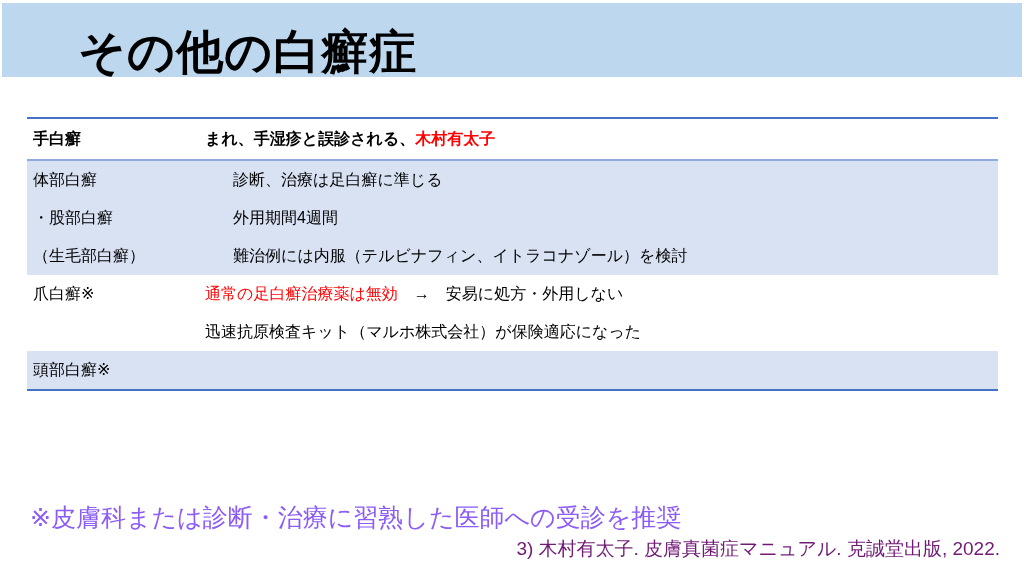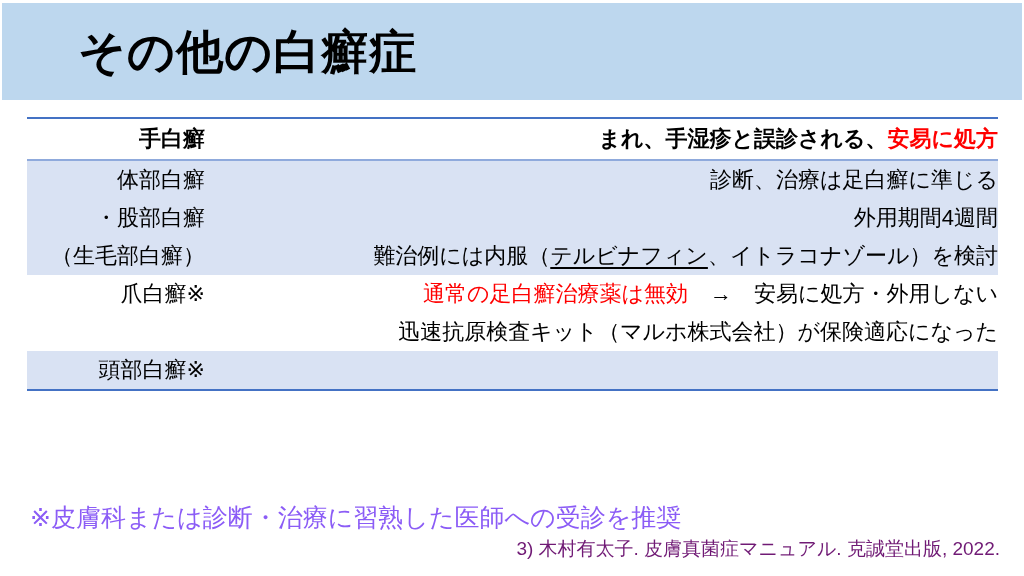--- a/index.html
+++ b/index.html
@@ -19,21 +19,21 @@
     height: 576px;
     background: #ffffff;
     overflow: hidden;
   }
 
   .title-band {
     position: absolute;
     left: 2px;
     top: 3px;
     width: 1020px;
-    height: 97px;
+    height: 74px;
     background: var(--title-band-bg);
   }
   .title-band h1 {
     padding: 20px 0 0 76px;
     font-size: 47px;
     line-height: 58px;
     font-weight: 800;
     color: #000000;
     letter-spacing: 1px;
   }
@@ -50,30 +50,29 @@
   .row { display: flex; }
   .row.banded { background: var(--banded-row-bg); gap: 28px; }
   .row.header { border-bottom: 2px solid var(--header-separator); font-weight: bold; }
   .label-cell {
     width: 178px;
     flex-shrink: 0;
     padding-left: 6px;
   }
   .content-cell { flex: 1; }
   .line {
-    font-size: 22px;
+    font-size: 16px;
     line-height: 38px;
     white-space: nowrap;
-    text-align: right;
   }
   .row.header .line { line-height: 40px; }
 
   .seg-red { color: var(--highlight-red); }
   .seg-bold { font-weight: normal; }
-  .seg-underline { text-decoration: underline; text-underline-offset: 4px; }
+  .seg-underline { text-underline-offset: 4px; }
 
   .footnote {
     position: absolute;
     left: 30px;
     top: 501px;
     font-size: 25px;
     line-height: 32px;
     color: #8b5cf6;
   }
   .citation {
@@ -92,21 +91,21 @@
   <header class="title-band">
     <h1>その他の白癬症</h1>
   </header>
 
   <div class="tinea-table" id="tinea-table">
       <div class="row header">
         <div class="label-cell">
           <div class="line">手白癬</div>
         </div>
         <div class="content-cell">
-          <div class="line"><span>まれ、手湿疹と誤診される、</span><span class="seg-red">安易に処方</span></div>
+          <div class="line"><span>まれ、手湿疹と誤診される、</span><span class="seg-red">木村有太子</span></div>
         </div>
       </div>
       <div class="row banded">
         <div class="label-cell">
           <div class="line">体部白癬</div>
           <div class="line">・股部白癬</div>
           <div class="line">（生毛部白癬）</div>
         </div>
         <div class="content-cell">
           <div class="line"><span>診断、治療は足白癬に準じる</span></div>

